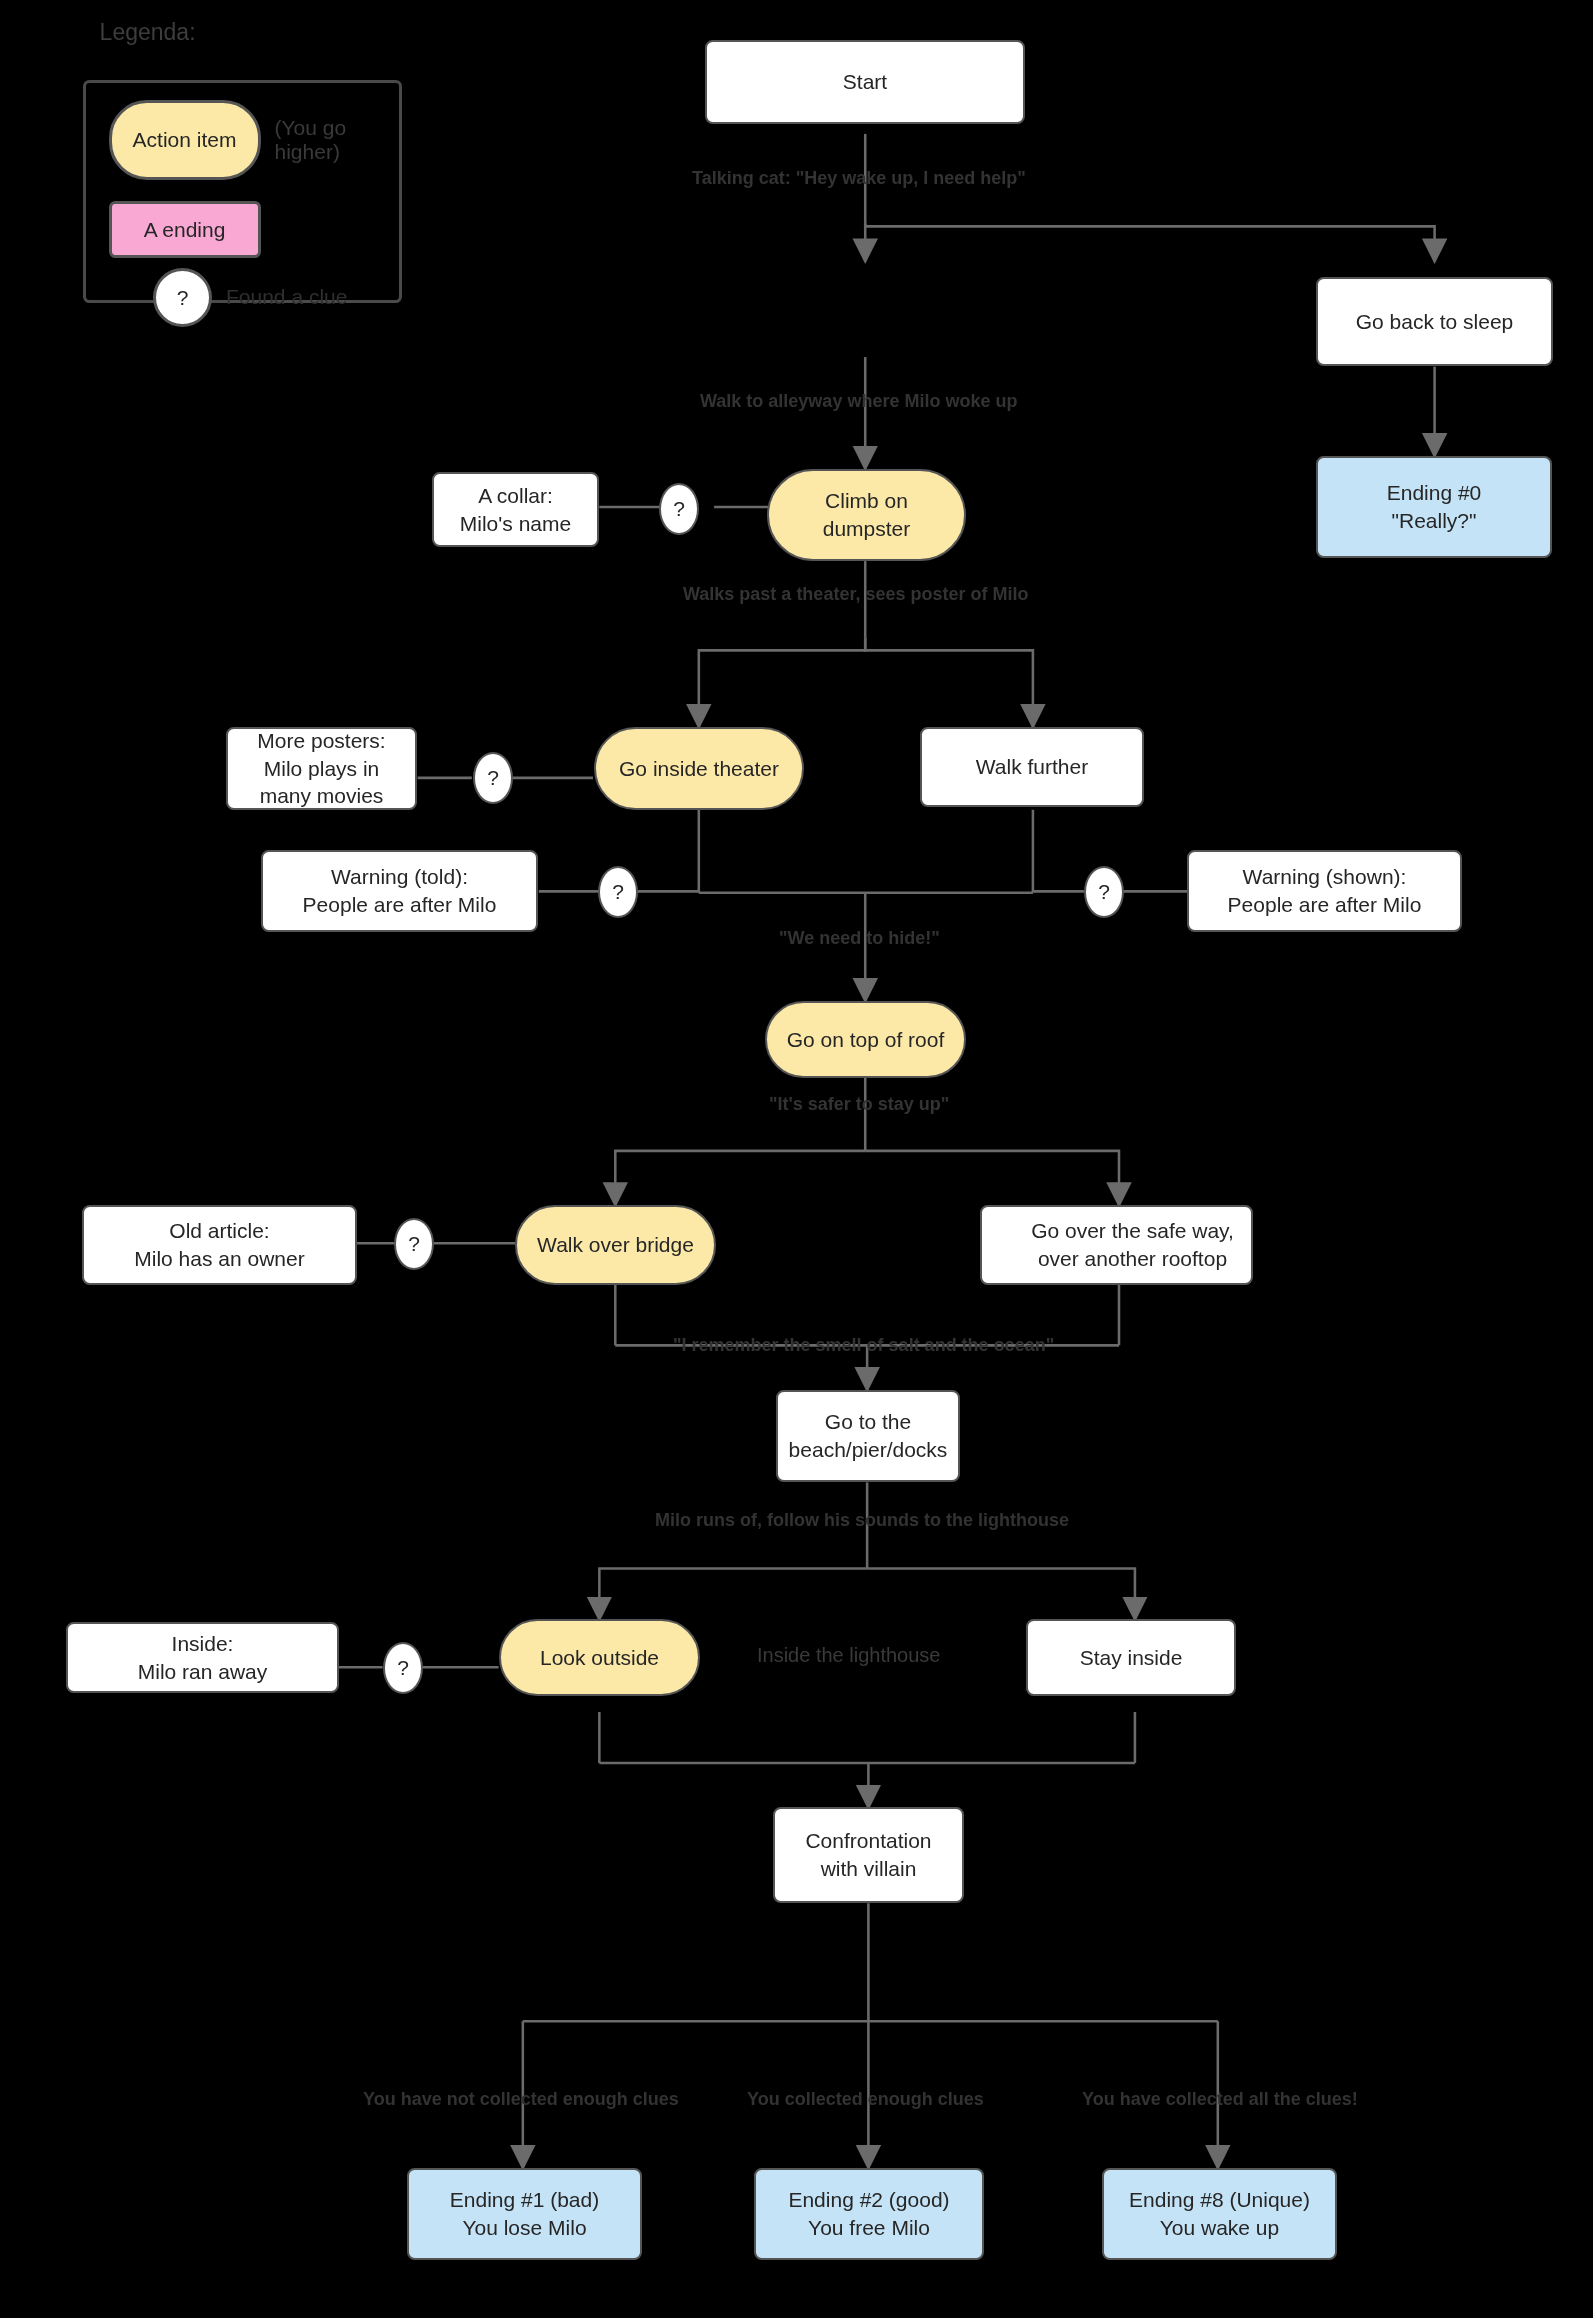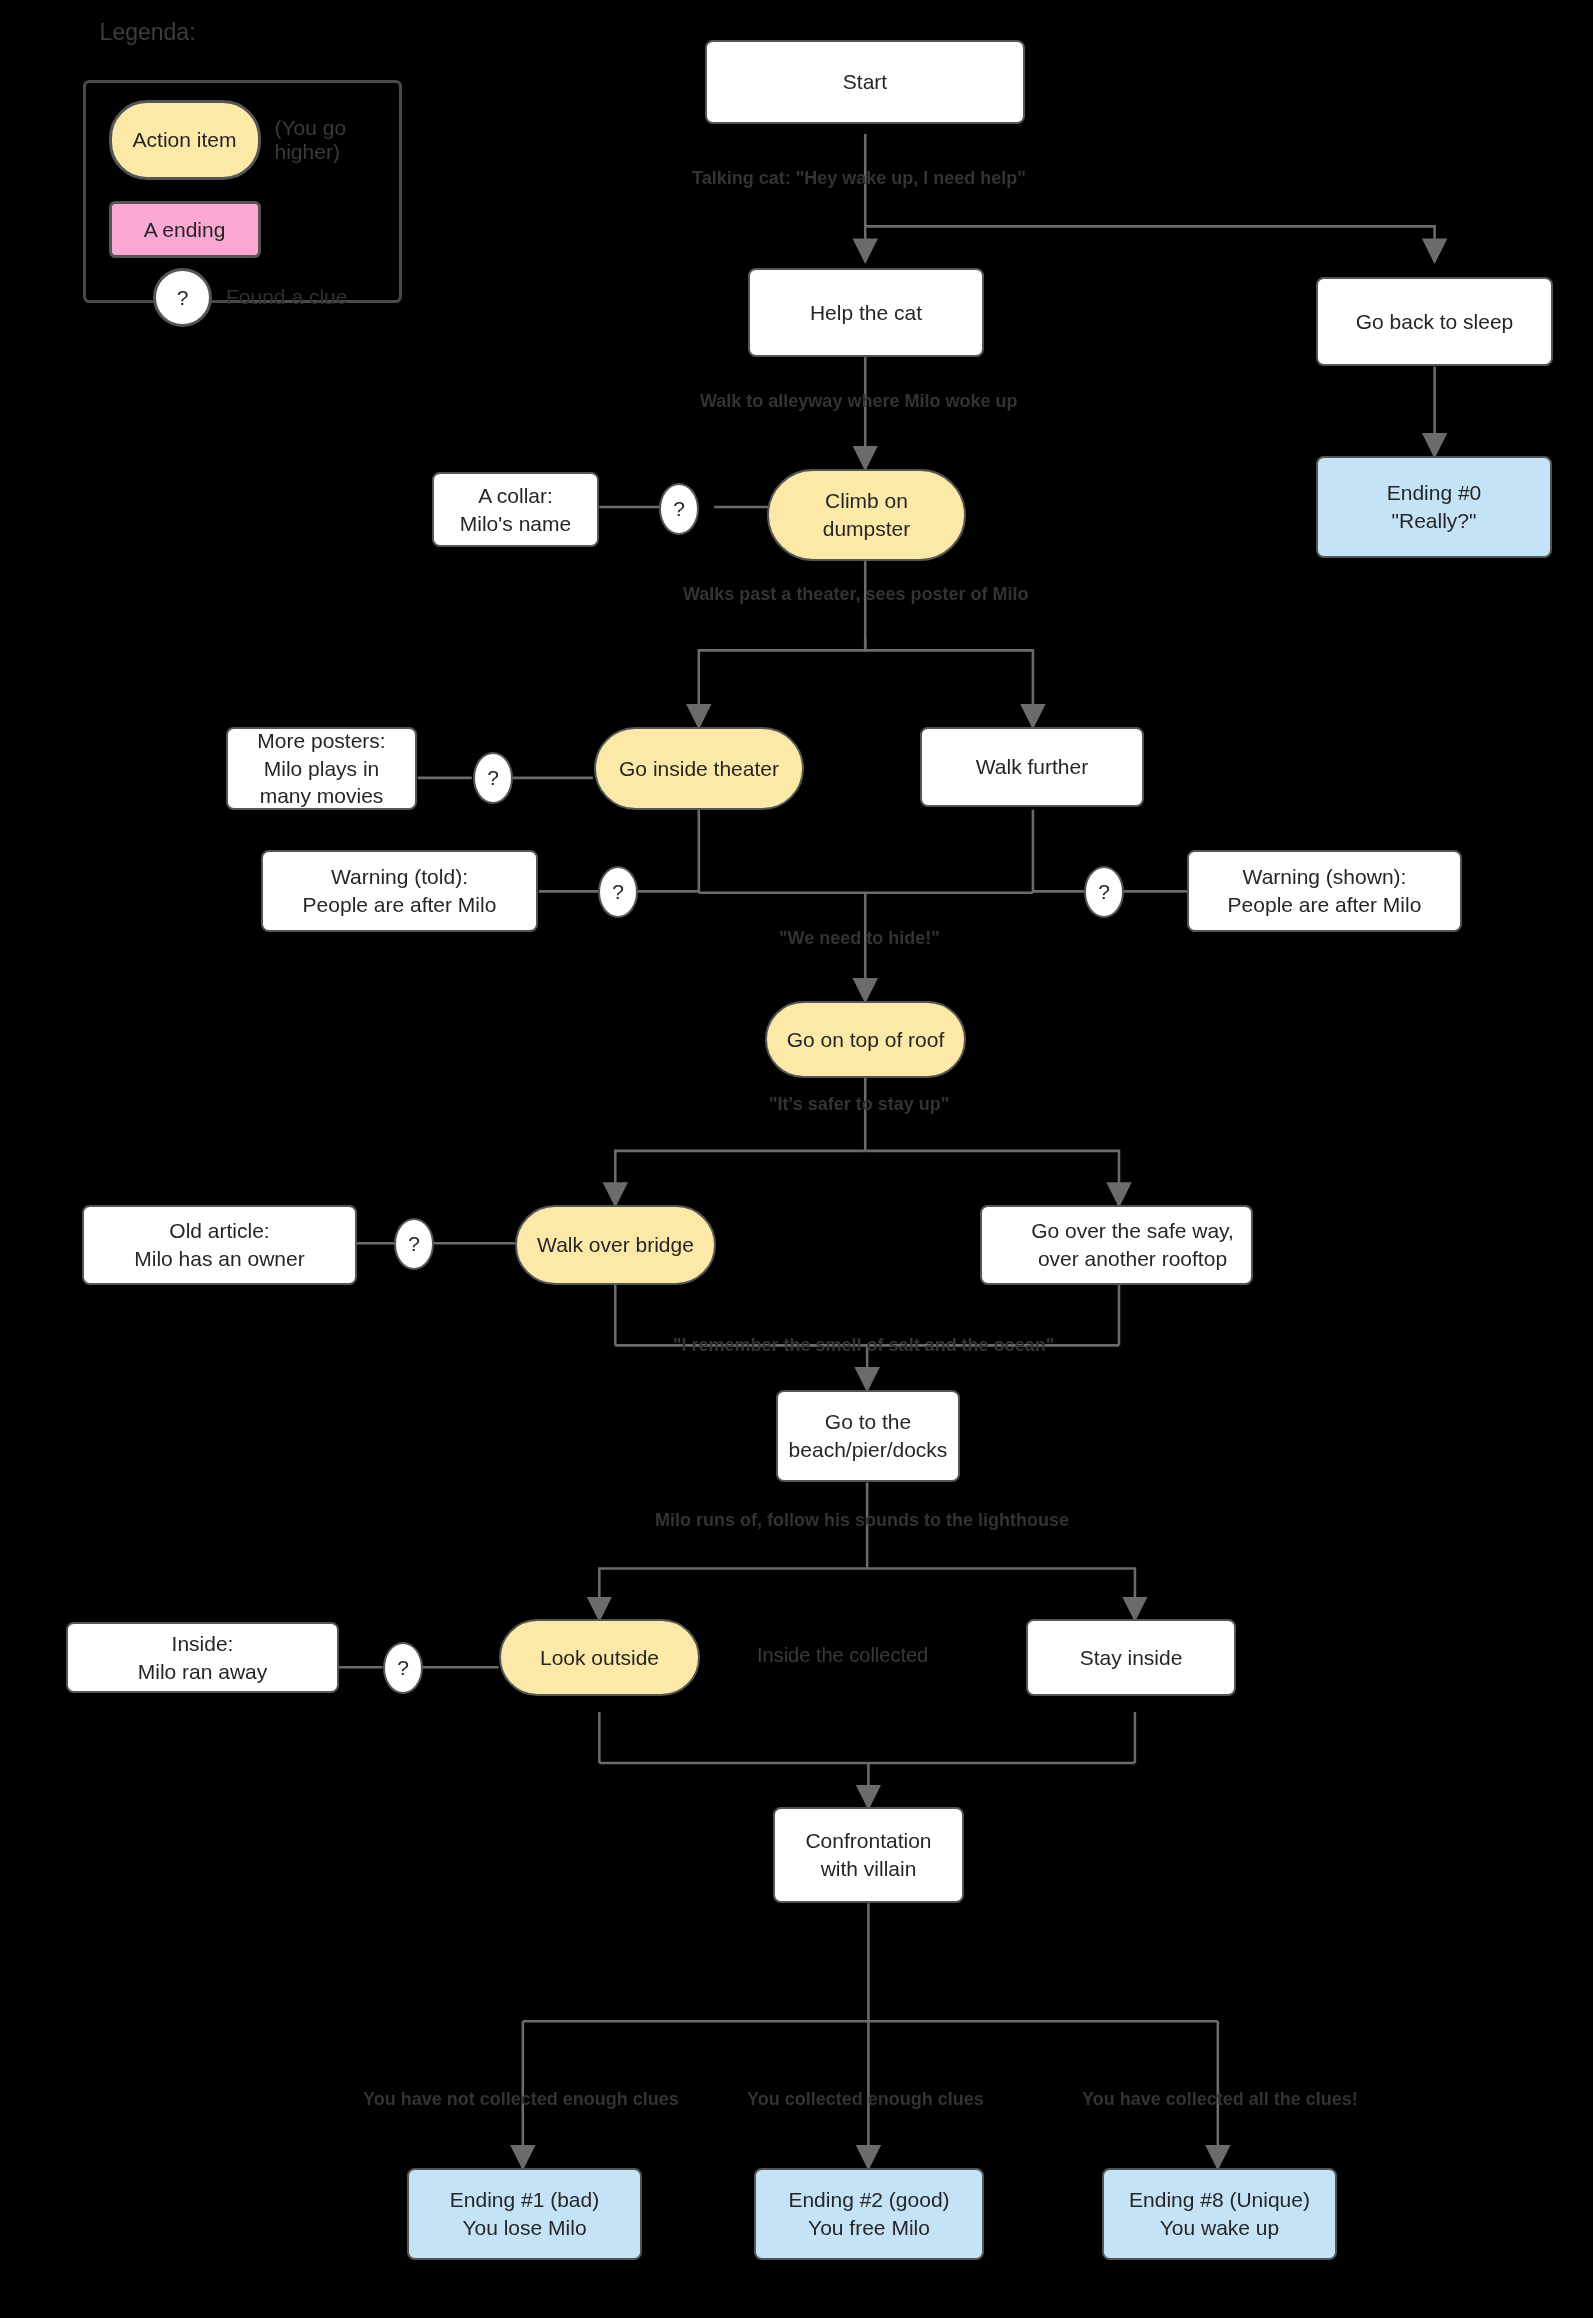--- a/index.html
+++ b/index.html
@@ -239,21 +239,20 @@
     </div>
 
     <div class="legend-row" style="left:70px; top:188px;">
       <div class="legend-chip clue">?</div>
       <div class="legend-note dim">Found a clue</div>
     </div>
   </div>
 
   <div class="node rect" style="left:705px; top:40px; width:320px; height:84px;">Start</div>
 
-  <div class="node rect" style="left:748px; top:268px; width:236px; height:89px;">Help the cat</div>
 
   <div class="node rect" style="left:1316px; top:277px; width:237px; height:89px;">Go back to sleep</div>
 
   <div class="node ending" style="left:1316px; top:456px; width:236px; height:102px;">Ending #0
 "Really?"</div>
 
   <div class="node action" style="left:767px; top:469px; width:199px; height:92px;">Climb on
 dumpster</div>
 
   <div class="node rect" style="left:432px; top:472px; width:167px; height:75px;">A collar:
@@ -318,21 +317,21 @@
   <div class="elabel" style="left:683px; top:585px;">Walks past a theater, sees poster of Milo</div>
 
   <div class="elabel" style="left:779px; top:929px;">"We need to hide!"</div>
 
   <div class="elabel" style="left:769px; top:1095px;">"It's safer to stay up"</div>
 
   <div class="elabel" style="left:673px; top:1336px;">"I remember the smell of salt and the ocean"</div>
 
   <div class="elabel" style="left:655px; top:1511px;">Milo runs of, follow his sounds to the lighthouse</div>
 
-  <div class="elabel plain" style="left:757px; top:1645px;">Inside the collected</div>
+  <div class="elabel plain" style="left:757px; top:1645px;">Inside the lighthouse</div>
 
   <div class="elabel" style="left:363px; top:2090px;">You have not collected enough clues</div>
 
   <div class="elabel" style="left:747px; top:2090px;">You collected enough clues</div>
 
   <div class="elabel" style="left:1082px; top:2090px;">You have collected all the clues!</div>
 
 </div>
 
 

